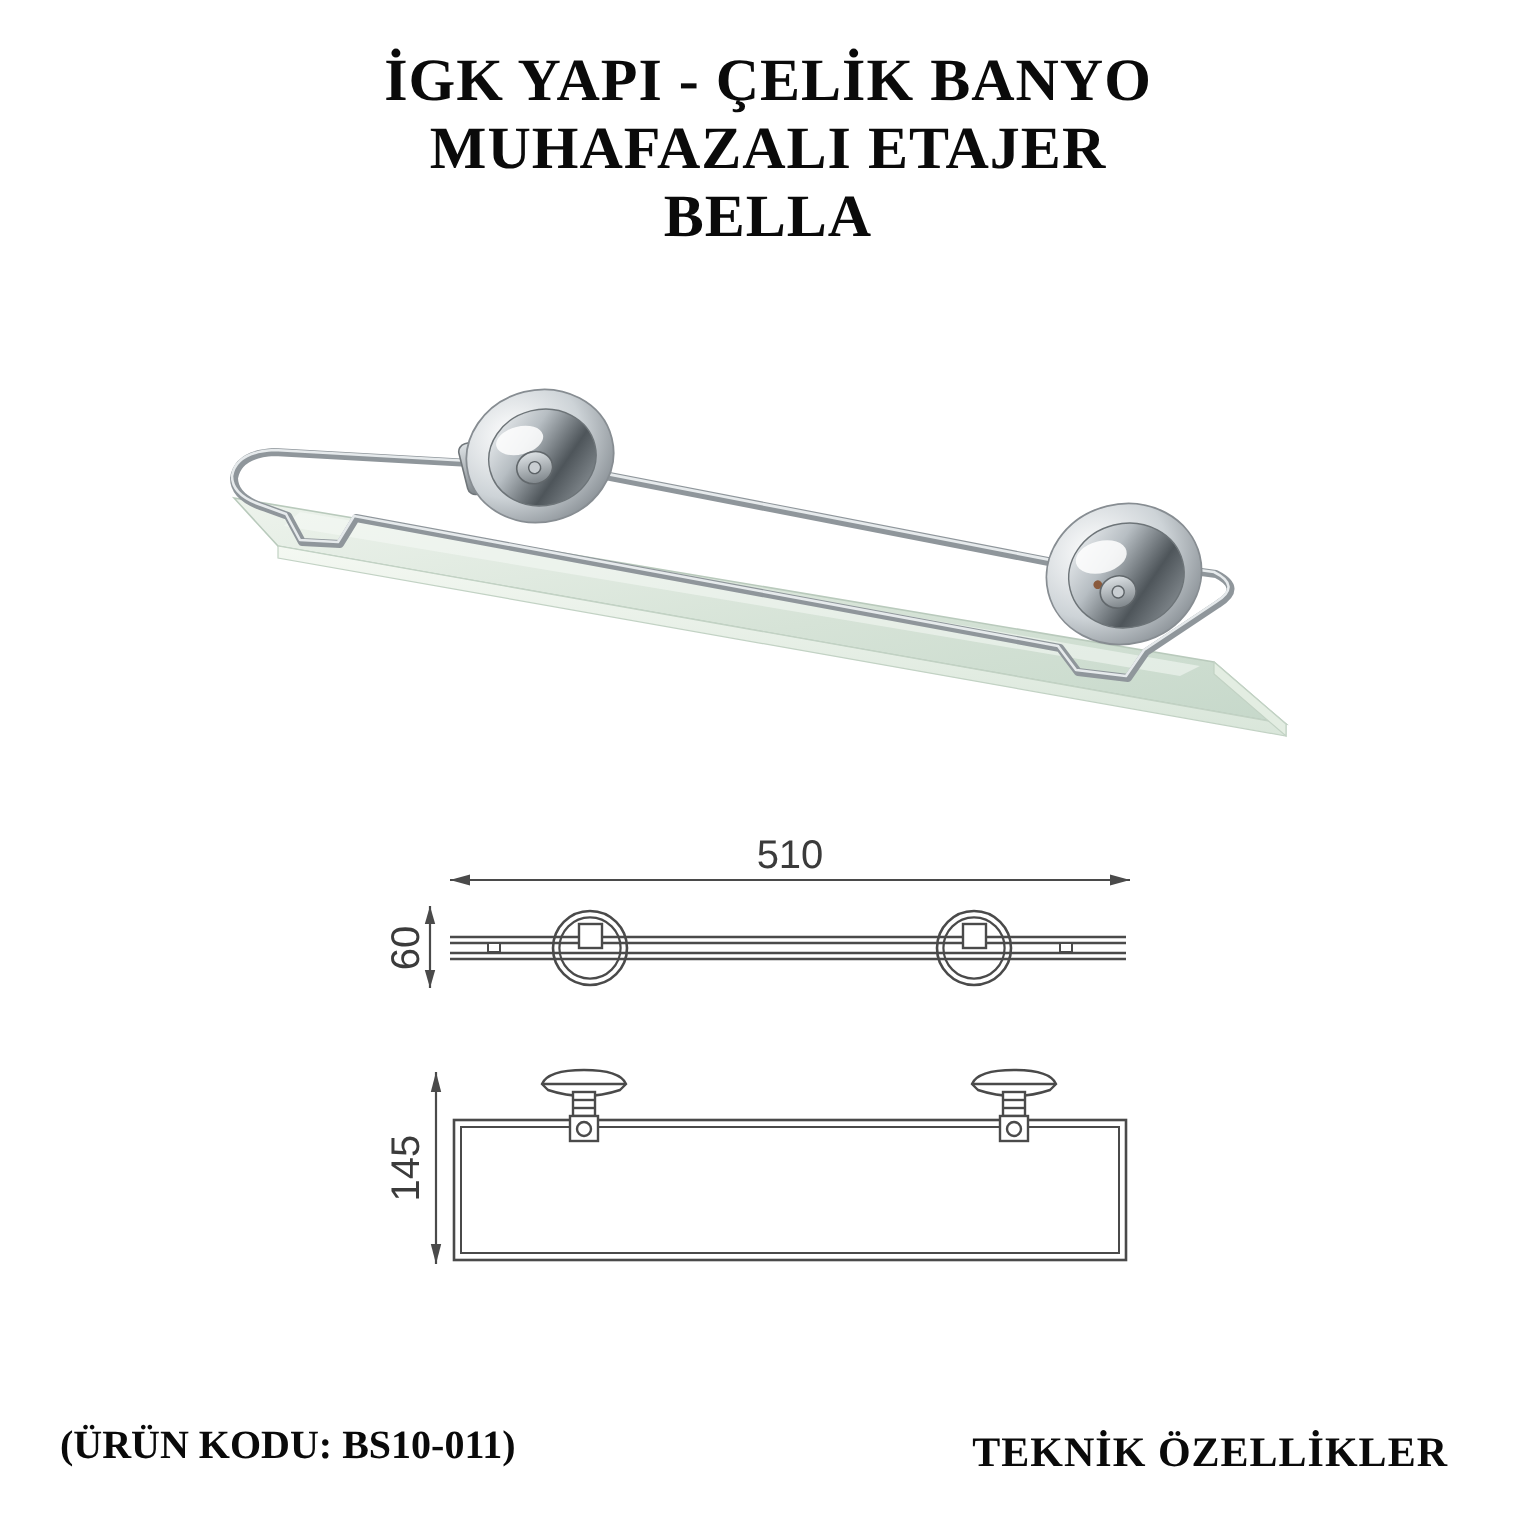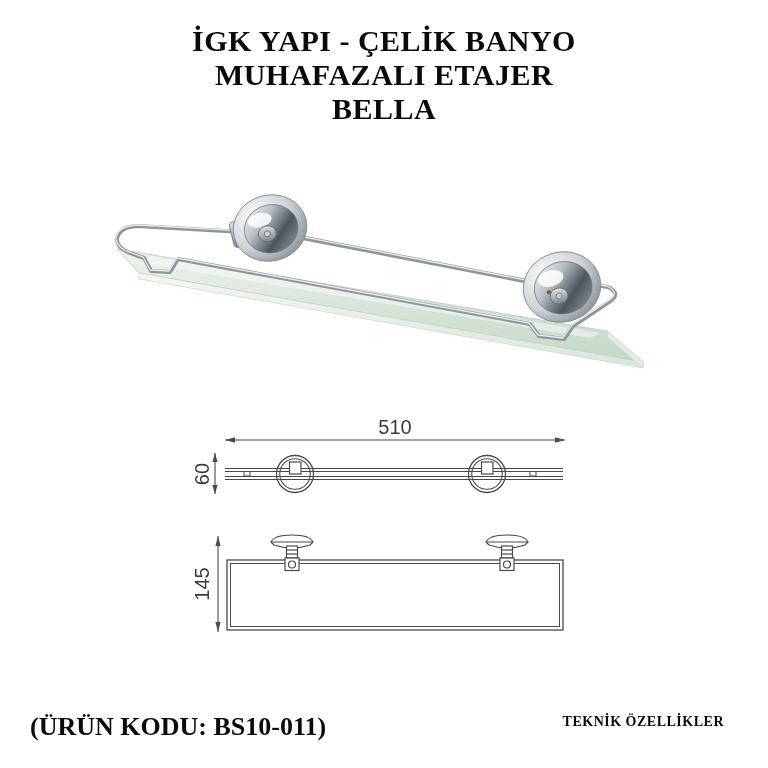--- a/index.html
+++ b/index.html
@@ -5,22 +5,22 @@
   html,body{margin:0;padding:0;background:#ffffff;}
   #page{position:relative;width:768px;height:768px;background:#ffffff;overflow:hidden;
         font-family:"Liberation Serif","DejaVu Serif",serif;color:#000;}
   .title-block{position:absolute;top:24px;left:0;width:768px;text-align:center;
                font-weight:bold;font-size:30px;line-height:34px;letter-spacing:.5px;color:#0a0a0a;}
   .photo-wrap{position:absolute;left:105px;top:176px;width:560px;height:208px;}
   .drawing{position:absolute;}
   #front-view{left:188px;top:413px;width:392px;height:102px;}
   #top-view{left:188px;top:524px;width:392px;height:128px;}
   .dim-text{font-family:"Liberation Sans","DejaVu Sans",sans-serif;font-size:20px;fill:#3b3b3b;}
-  .footer-left{position:absolute;left:30px;top:712px;font-weight:bold;font-size:26px;color:#0a0a0a;}
-  .footer-right{position:absolute;right:44px;top:714px;font-weight:bold;font-size:14px;
+  .footer-left{position:absolute;left:30px;top:712px;font-weight:bold;font-size:20px;color:#0a0a0a;}
+  .footer-right{position:absolute;right:44px;top:714px;font-weight:bold;font-size:21px;
                 letter-spacing:.5px;color:#0a0a0a;font-family:Liberation Serif, serif;}
 </style>
 </head>
 <body>
 
 <div id="page">
 
   <div class="title-block">
     <div>İGK YAPI - ÇELİK BANYO</div>
     <div>MUHAFAZALI ETAJER</div>

